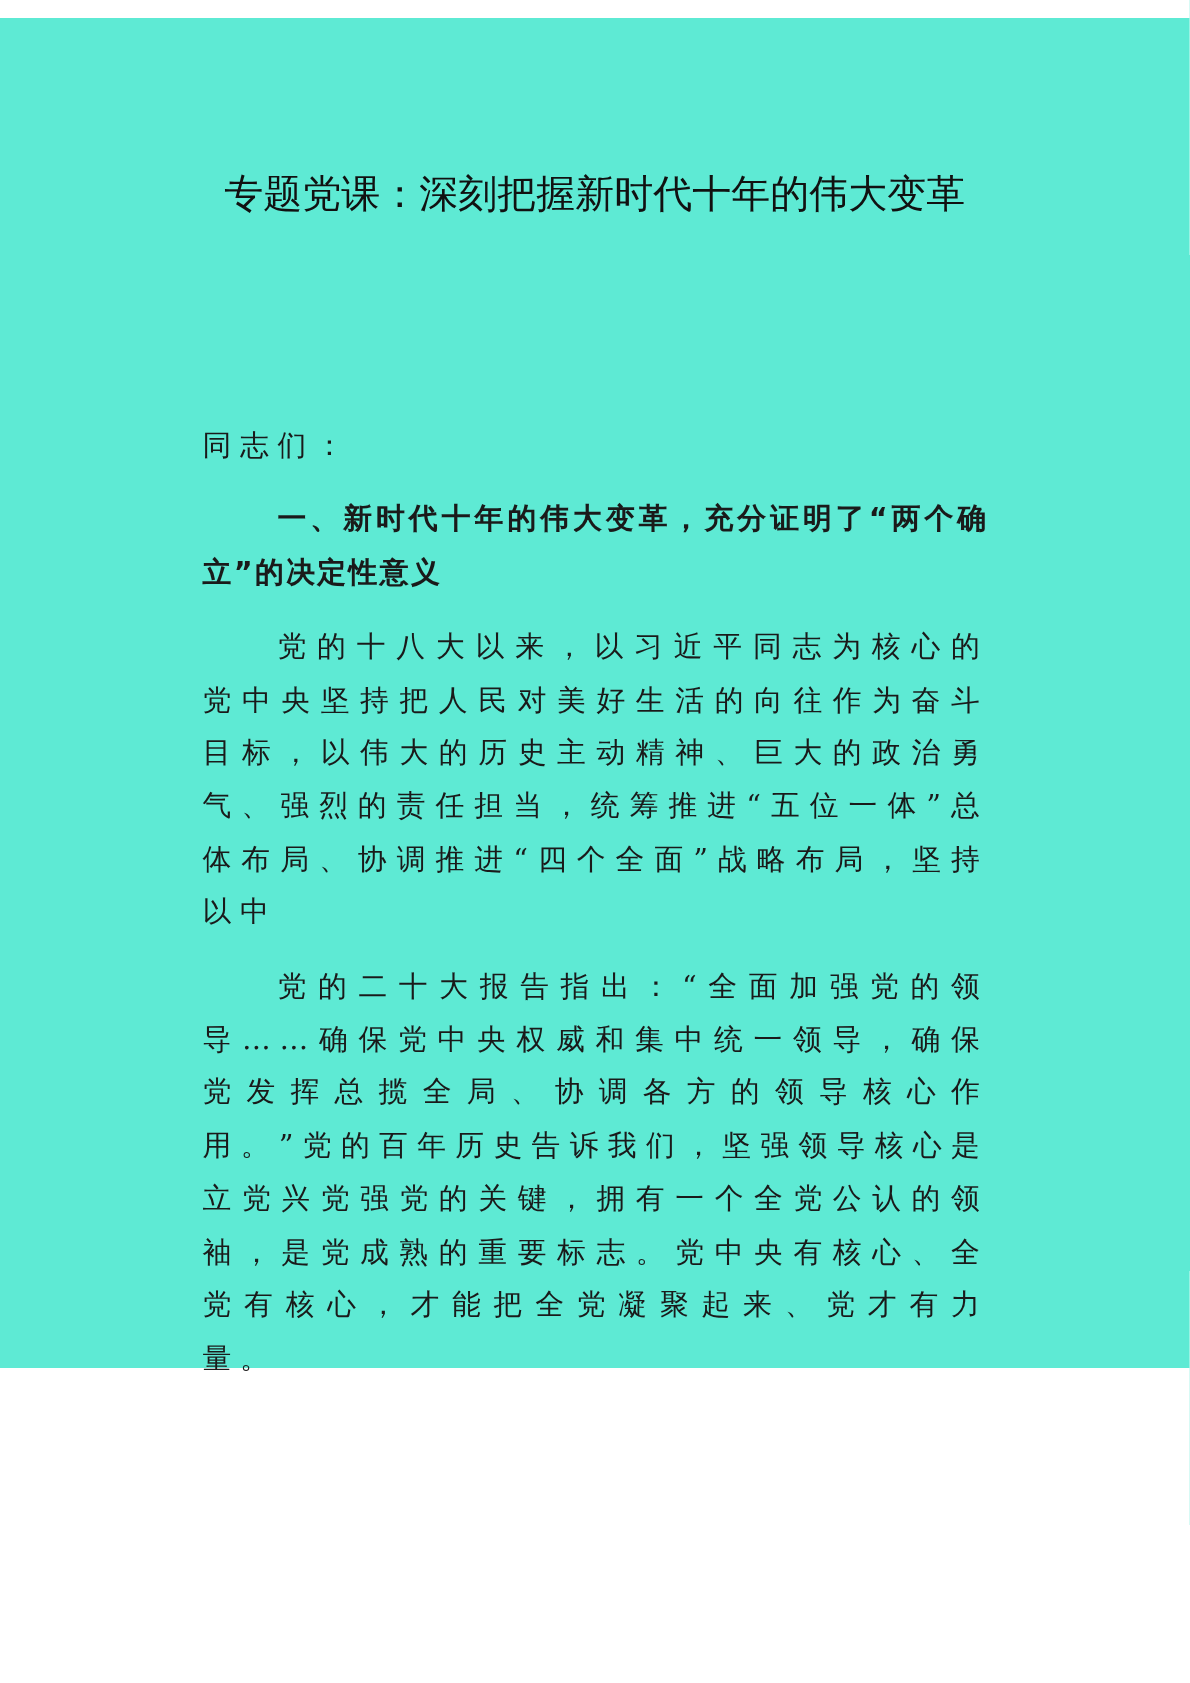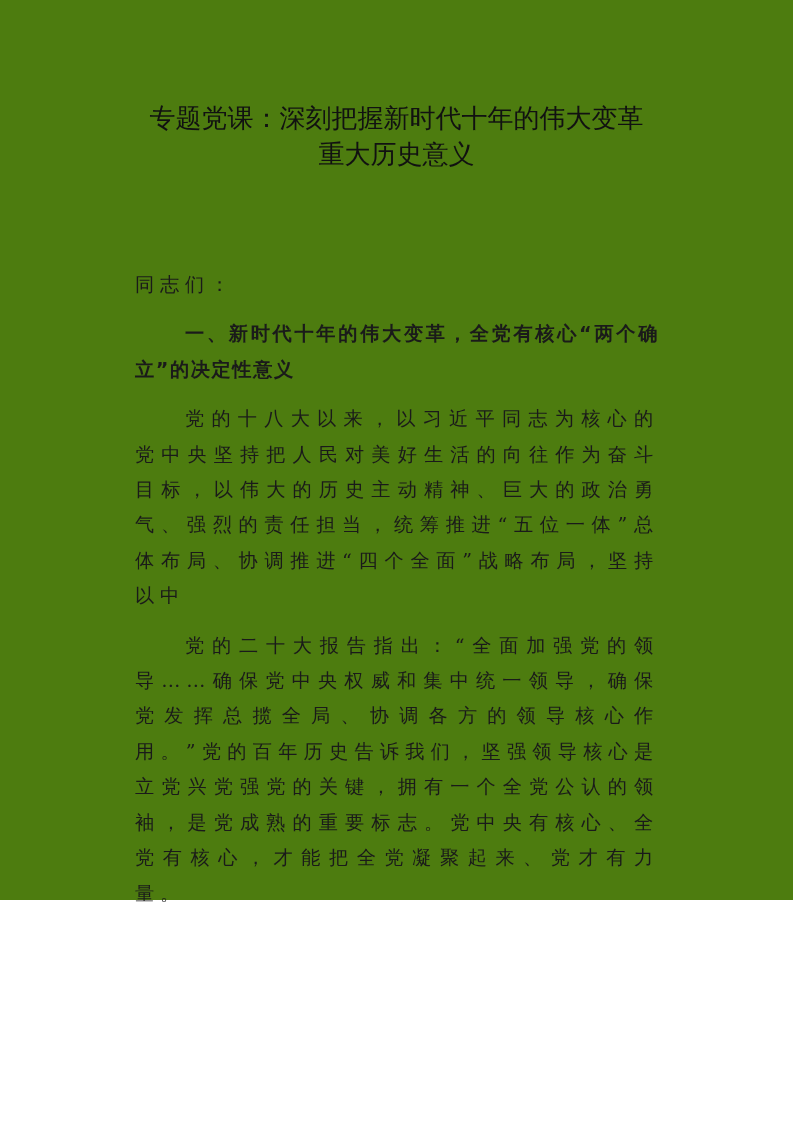--- a/index.html
+++ b/index.html
@@ -1,17 +1,17 @@
 <!DOCTYPE html>
 <html><head>
 <meta charset="utf-8">
 <style>
   html, body { margin: 0; padding: 0; background: #ffffff; }
   body { width: 793px; height: 1122px; position: relative; overflow: hidden; }
-  .page { position: absolute; left: 0; top: 0; width: 793px; height: 900px; background: #4d7c0f; }
+  .page { position: absolute; left: 0; top: 12px; width: 793px; height: 900px; background: #5eead4; }
   .title {
     position: absolute; left: 100px; width: 593px; top: 100px;
     text-align: center;
     font-family: "DejaVu Sans", "Liberation Sans", sans-serif;
     font-size: 26px; line-height: 36px; color: #111111;
     margin: 0; font-weight: normal;
   }
   .title span { display: block; }
   .body-text {
     position: absolute; left: 121px; width: 552px; top: 253px;
@@ -26,22 +26,21 @@
     font-family: "DejaVu Sans", "Liberation Sans", sans-serif;
     font-weight: bold; letter-spacing: 1.6px; font-size: 19.2px;
   }
 </style>
 </head>
 <body>
 
 <div class="page">
   <h1 class="title">
     <span>专题党课：深刻把握新时代十年的伟大变革</span>
-    <span>重大历史意义</span>
   </h1>
 
   <div class="body-text">
     <p>同志们：</p>
-    <p class="indent heading">一、新时代十年的伟大变革，全党有核心“两个确立”的决定性意义</p>
+    <p class="indent heading">一、新时代十年的伟大变革，充分证明了“两个确立”的决定性意义</p>
     <p class="indent">党的十八大以来，以习近平同志为核心的党中央坚持把人民对美好生活的向往作为奋斗目标，以伟大的历史主动精神、巨大的政治勇气、强烈的责任担当，统筹推进“五位一体”总体布局、协调推进“四个全面”战略布局，坚持以中</p>
     <p class="indent">党的二十大报告指出：“全面加强党的领导……确保党中央权威和集中统一领导，确保党发挥总揽全局、协调各方的领导核心作用。”党的百年历史告诉我们，坚强领导核心是立党兴党强党的关键，拥有一个全党公认的领袖，是党成熟的重要标志。党中央有核心、全党有核心，才能把全党凝聚起来、党才有力量。</p>
   </div>
 </div>
 
 </body></html>

